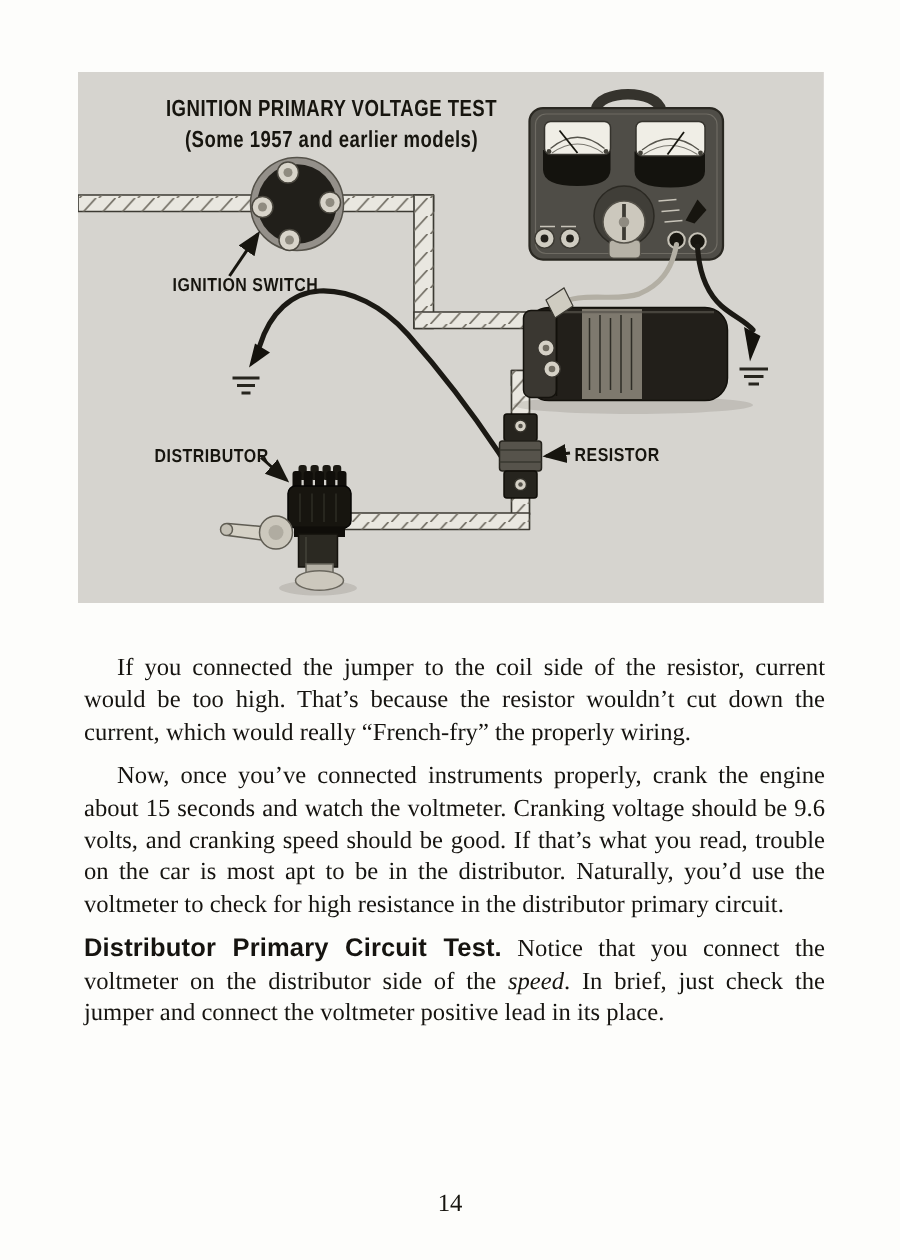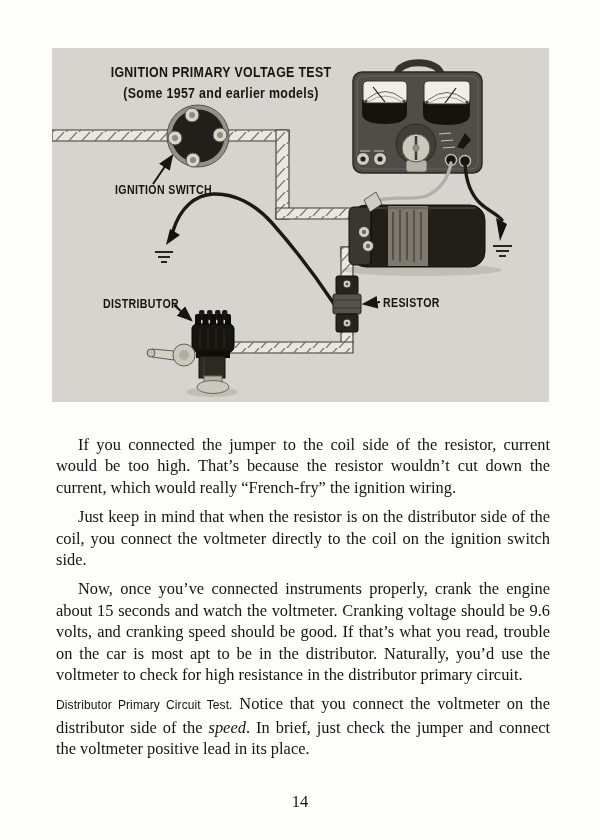--- a/index.html
+++ b/index.html
@@ -13,22 +13,22 @@
   }
   .figure svg { display:block; }
   .lbl { font-family:"Liberation Sans", sans-serif; font-weight:700; fill:#17150f; letter-spacing:0.4px; }
   .body-text {
     position:absolute; left:56px; top:434px; width:494px;
     color:#161410; font-size:16.4px; line-height:21.4px; text-align:justify;
   }
   .para { margin:0 0 8px 0; }
   .para.indent { text-indent:22px; }
   .lead {
-    font-family:"Liberation Sans", sans-serif; font-weight:normal;
-    font-size:12px; letter-spacing:0.1px;
+    font-family:"Liberation Sans", sans-serif; font-weight:bold;
+    font-size:17px; letter-spacing:0.1px;
   }
   .page-number {
     position:absolute; top:792px; left:0; width:600px; text-align:center;
     font-size:16.5px; color:#17150f;
   }
 </style>
 </head>
 <body>
 
 <div class="page">
@@ -244,21 +244,20 @@
         <text class="lbl" font-size="12.5" transform="translate(331,259) scale(0.85,1)">RESISTOR</text>
         <line x1="328" y1="254" x2="312" y2="256" stroke="#17150f" stroke-width="2" marker-end="url(#ah)"></line>
       </g>
 
       <text class="lbl" font-size="15.5" text-anchor="middle" transform="translate(169,29) scale(0.8,1)">IGNITION PRIMARY VOLTAGE TEST</text>
       <text class="lbl" font-size="15.5" text-anchor="middle" transform="translate(169,50) scale(0.8,1)">(Some 1957 and earlier models)</text>
     </svg>
   </div>
 
   <div class="body-text">
-    <p class="para indent"><span>If you connected the jumper to the coil side of the resistor, current would be too high. That’s because the resistor wouldn’t cut down the current, which would really “French-fry” the ignition wiring.</span></p>
-    <p class="para indent"><span>Just keep in mind that when the resistor is on the distributor side of the coil, you connect the voltmeter directly to the coil on the ignition switch side.</span></p>
+    <p class="para indent"><span>If you connected the jumper to the coil side of the resistor, current would be too high. That’s because the resistor wouldn’t cut down the current, which would really “French-fry” the properly wiring.</span></p>
     <p class="para indent"><span>Now, once you’ve connected instruments properly, crank the engine about 15 seconds and watch the voltmeter. Cranking voltage should be 9.6 volts, and cranking speed should be good. If that’s what you read, trouble on the car is most apt to be in the distributor. Naturally, you’d use the voltmeter to check for high resistance in the distributor primary circuit.</span></p>
     <p class="para"><b class="lead">Distributor Primary Circuit Test.</b><span> Notice that you connect the voltmeter on the distributor side of the </span><i>speed</i><span>. In brief, just check the jumper and connect the voltmeter positive lead in its place.</span></p>
   </div>
 
   <div class="page-number">14</div>
 
 </div>
 
 </body></html>

